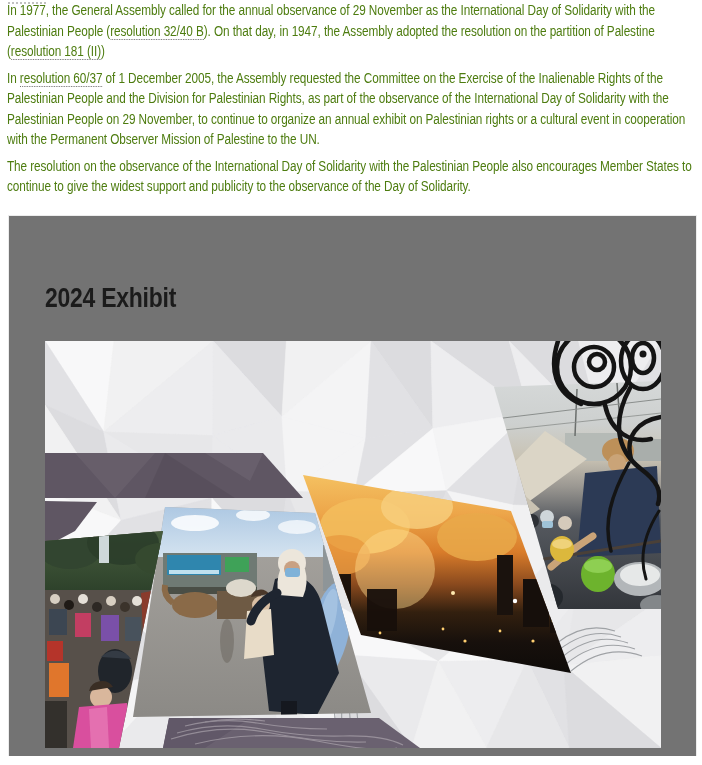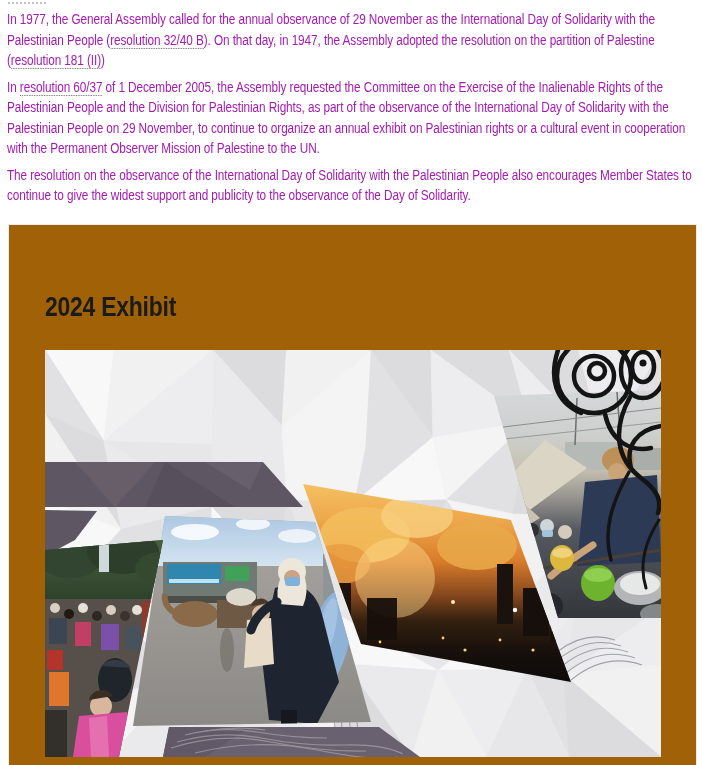--- a/index.html
+++ b/index.html
@@ -2,29 +2,29 @@
 <html><head>
 <meta charset="utf-8">
 <style>
   html,body{margin:0;padding:0;}
   body{
     width:702px;height:765px;overflow:hidden;background:#ffffff;
     font-family:"Liberation Sans", sans-serif;position:relative;
   }
   .top-remnant{position:absolute;top:0;left:8px;width:38px;height:2px;
     border-bottom:2px dotted #a8a8a8;opacity:.7;}
-  .article{padding:9px 0 0 7px;width:689px;color:#a21caf;}
+  .article{padding:0 0 0 7px;width:689px;color:#4d7c0f;}
   .article p{
     width:818px;transform:scaleX(0.842);transform-origin:0 0;
     margin:0 0 6px 0;font-size:14px;line-height:20.5px;letter-spacing:-0.1px;
   }
   .doclink{color:inherit;text-decoration:none;border-bottom:1px dotted #6f6f6f;cursor:pointer;}
   .card{
     box-sizing:border-box;margin:18px 5px 0 8px;height:541px;
-    background:#a16207;border:1px solid #ececec;border-bottom:none;
+    background:#737373;border:1px solid #ececec;border-bottom:none;
     padding:67px 0 0 36px;
   }
   .card h2{
     margin:0;font-size:28px;line-height:30px;font-weight:bold;color:#1b1b1b;
     display:inline-block;transform:scaleX(0.82);transform-origin:0 0;
     letter-spacing:-0.3px;white-space:nowrap;
   }
   .title-row{height:30px;margin-bottom:28px;}
   .collage{width:616px;height:407px;position:relative;overflow:hidden;background:#efeff0;}
   .collage svg{display:block;}

